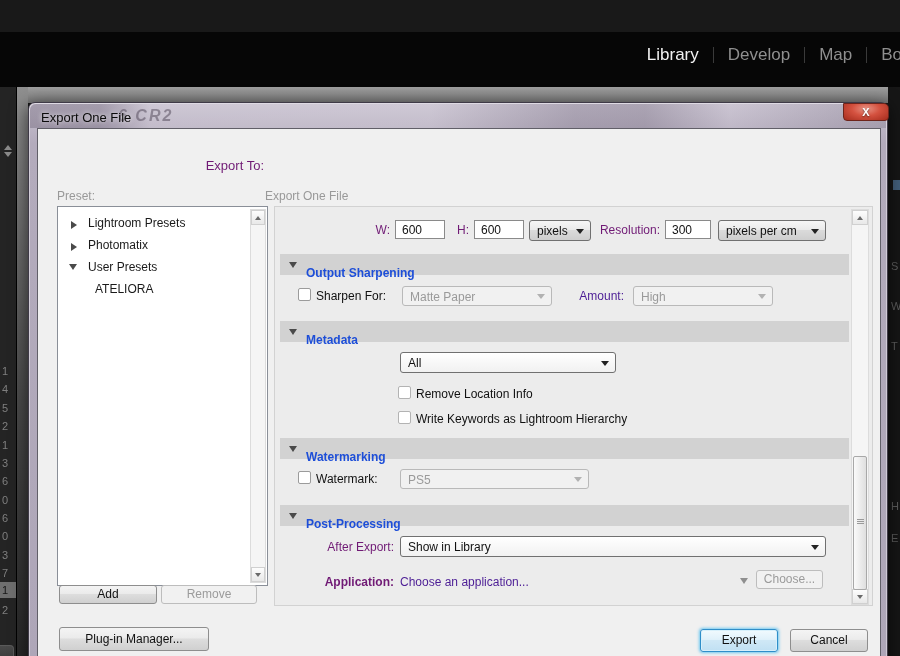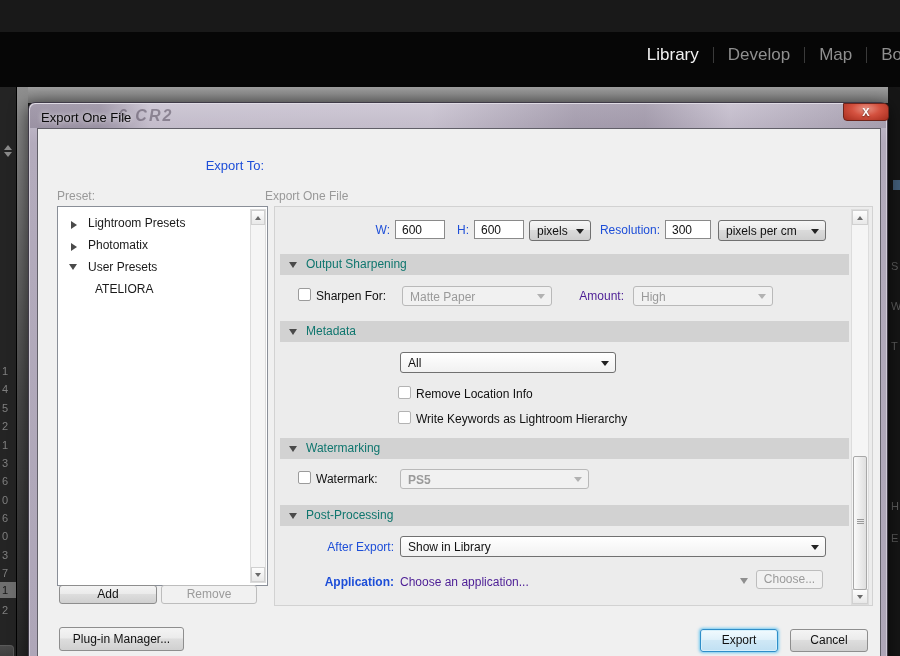--- a/index.html
+++ b/index.html
@@ -60,37 +60,37 @@
   .tfield { position:absolute; background:#fff; border:1px solid #8a8a8a; font-size:12px; color:#111; padding:2px 0 0 6px; }
   .cb { position:absolute; width:13px; height:13px; background:#fff; border:1px solid #9b9b9b; border-radius:2px; cursor:pointer; }
   .cb.lite { border-color:#b3b3b3; }
   .btn { position:absolute; background:linear-gradient(180deg,#f4f4f4,#ebebeb 45%,#dddddd 50%,#d0d0d0);
     border:1px solid #8e8e8e; border-radius:3px; font-size:12px; color:#111; text-align:center; cursor:pointer; }
   .btn.disabled { color:#9b9b9b; border-color:#bdbdbd; background:#f1f1f1; cursor:default; }
   .btn.default-blue { border-color:#2f8ec9; box-shadow:0 0 3px 1px rgba(80,190,240,.8), inset 0 0 0 1px #d7f0fb;
     background:linear-gradient(180deg,#f1fafe,#e0f1fa 45%,#cfe8f6 50%,#c0e0f3); }
 
   .band { position:absolute; left:5px; width:569px; height:21px; background:#d2d2d2; }
-  .band .blabel { position:absolute; left:26px; top:3px; font-weight:normal; color:#0f766e; }
+  .band .blabel { position:absolute; left:26px; top:12px; font-weight:bold; color:#1d4ed8; }
   .tri-down { position:absolute; width:0; height:0; border-left:4px solid transparent; border-right:4px solid transparent; border-top:6px solid #4a4a4a; }
   .tri-right { position:absolute; width:0; height:0; border-top:4px solid transparent; border-bottom:4px solid transparent; border-left:6px solid #4a4a4a; }
   .band .tri-down { left:9px; top:8px; }
 
   
   .preset-box { position:absolute; left:19px; top:77px; width:211px; height:380px; background:#fff; border:1px solid #8a8f98; }
   .tree-label { position:absolute; font-size:12px; color:#1a1a1a; white-space:nowrap; cursor:pointer; }
   .vscroll { position:absolute; background:#f5f5f5; border:1px solid #dcdcdc; }
   .sc-arrow { position:absolute; left:0; width:100%; height:15px; background:linear-gradient(180deg,#fdfdfd,#e8e8e8); border:1px solid #d0d0d0; }
   .sc-arrow .au { position:absolute; left:50%; top:5px; margin-left:-3px; width:0;height:0;border-left:3px solid transparent;border-right:3px solid transparent;border-bottom:4px solid #6a6a6a; }
   .sc-arrow .ad { position:absolute; left:50%; top:5px; margin-left:-3px; width:0;height:0;border-left:3px solid transparent;border-right:3px solid transparent;border-top:4px solid #6a6a6a; }
   .sc-thumb { position:absolute; left:1px; width:14px; background:linear-gradient(90deg,#fafafa,#dfdfdf); border:1px solid #a8a8a8; border-radius:2px; }
   .sc-grip { position:absolute; left:3px; width:7px; border-top:1px solid #9a9a9a; box-shadow:0 2px 0 #9a9a9a, 0 4px 0 #9a9a9a; height:1px; }
 
   .panel { position:absolute; left:236px; top:77px; width:599px; height:400px; background:#ececec; border:1px solid #d2d2d2; }
-  .rlabel { position:absolute; text-align:right; font-size:12px; color:#1d4ed8; white-space:nowrap; }
+  .rlabel { position:absolute; text-align:right; font-size:12px; color:#701a75; white-space:nowrap; }
   .dim { color:#4c1d95; }
 </style>
 </head>
 <body>
 
 <div id="app">
 
   <div class="topbar">
     <div class="modnav">
       <span class="mod active">Library</span>
@@ -217,21 +217,21 @@
         <div class="blabel" style="position:absolute; left:141px; top:180px;">Remove Location Info</div>
         <div class="cb lite" style="left:123px; top:204px;"></div>
         <div class="blabel" style="position:absolute; left:141px; top:205px;">Write Keywords as Lightroom Hierarchy</div>
 
         <div class="band" style="top:231px;">
           <span class="tri-down"></span>
           <span class="blabel">Watermarking</span>
         </div>
         <div class="cb" style="left:23px; top:264px;"></div>
         <div class="blabel" style="position:absolute; left:41px; top:265px;">Watermark:</div>
-        <div class="combo disabled" style="left:125px; top:262px; width:189px; height:20px;font-weight:bold;">
+        <div class="combo disabled" style="left:125px; top:262px; width:189px; height:20px;">
           <span>PS5</span>
           <span class="carrow"></span>
         </div>
 
         <div class="band" style="top:298px;">
           <span class="tri-down"></span>
           <span class="blabel">Post-Processing</span>
         </div>
         <div class="rlabel" style="left:9px; top:333px; width:110px;">After Export:</div>
         <div class="combo white" style="left:125px; top:329px; width:426px; height:21px;">
@@ -249,20 +249,20 @@
             </div>
           <div class="sc-arrow" style="bottom:0; top:auto;">
               <span class="ad"></span>
             </div>
           <div class="sc-thumb" style="top:246px; height:134px;">
             <span class="sc-grip" style="top:62px;"></span>
           </div>
         </div>
       </div>
 
-      <div class="btn" style="left:21px; top:498px; width:125px; height:24px; line-height:22px;">Plug-in Manager...</div>
+      <div class="btn" style="left:21px; top:498px; width:150px; height:24px; line-height:22px;">Plug-in Manager...</div>
       <div class="btn default-blue" style="left:662px; top:500px; width:78px; height:23px; line-height:21px;">Export</div>
       <div class="btn" style="left:752px; top:500px; width:78px; height:23px; line-height:21px;">Cancel</div>
 
     </div>
   </div>
 
 </div>
 
 </body></html>

